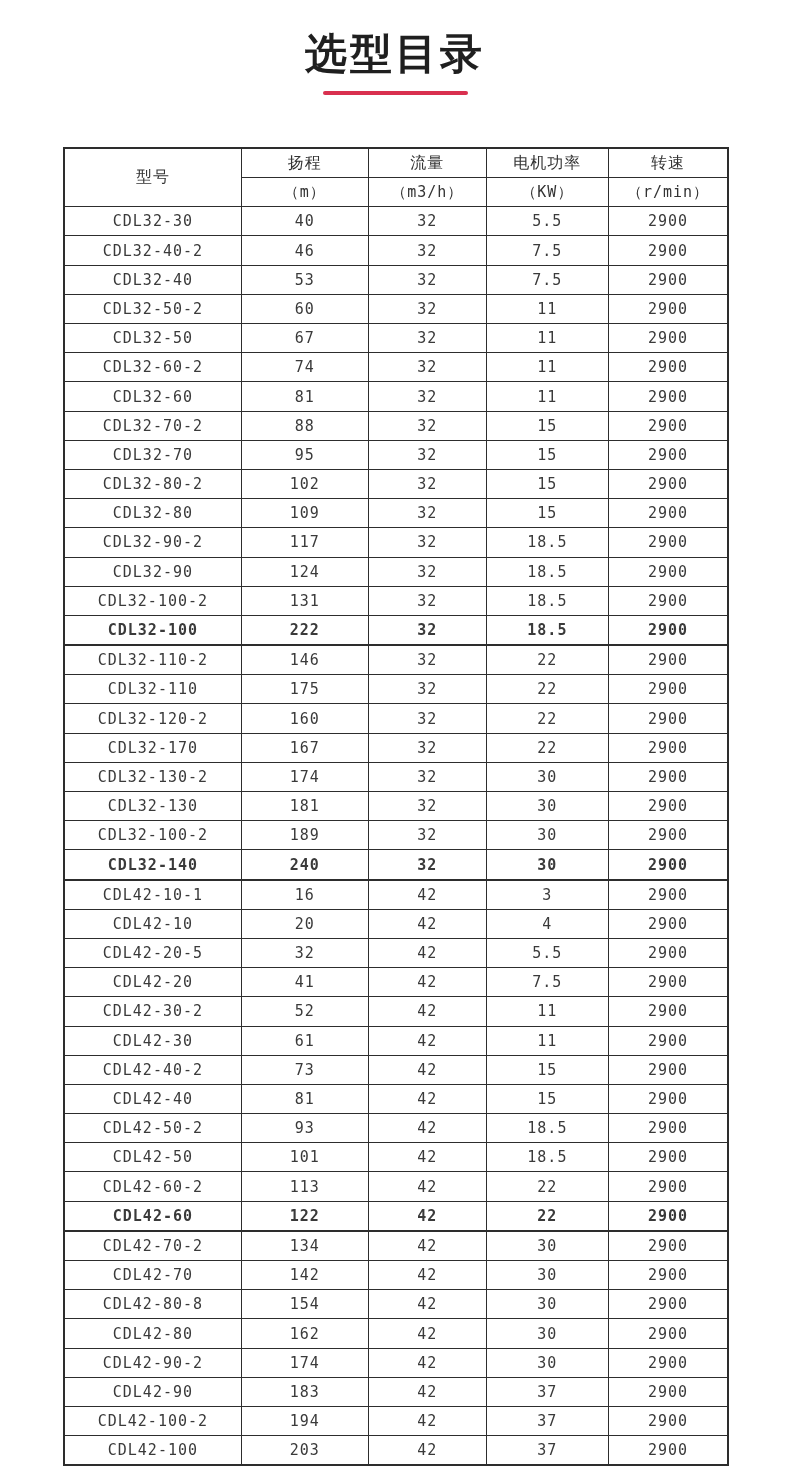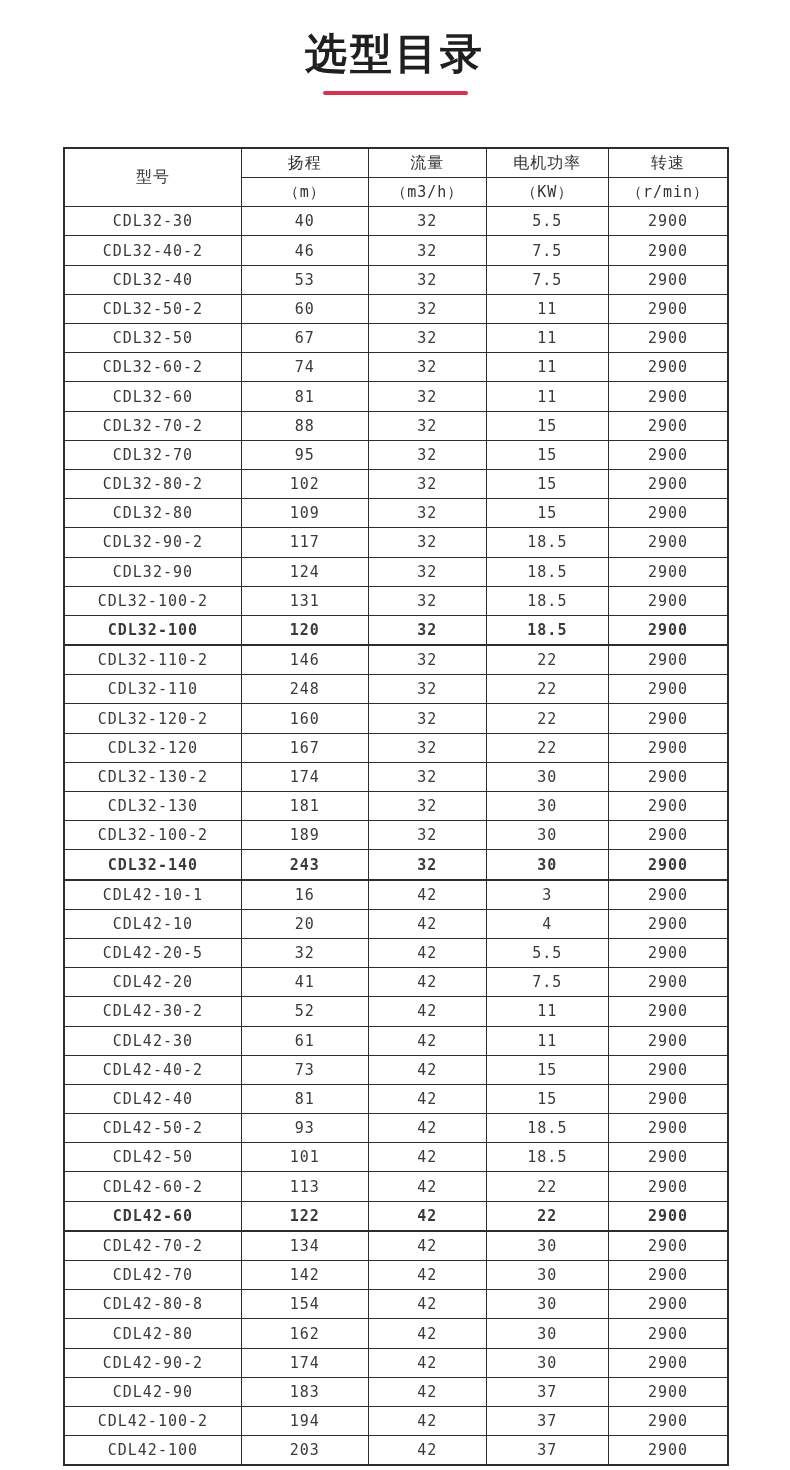--- a/index.html
+++ b/index.html
@@ -200,48 +200,48 @@
         </tr>
         <tr>
           <td>CDL32-100-2</td>
           <td>131</td>
           <td>32</td>
           <td>18.5</td>
           <td>2900</td>
         </tr>
         <tr class="thick-after">
           <td>CDL32-100</td>
-          <td>120</td>
+          <td>222</td>
           <td>32</td>
           <td>18.5</td>
           <td>2900</td>
         </tr>
         <tr>
           <td>CDL32-110-2</td>
           <td>146</td>
           <td>32</td>
           <td>22</td>
           <td>2900</td>
         </tr>
         <tr>
           <td>CDL32-110</td>
-          <td>248</td>
+          <td>175</td>
           <td>32</td>
           <td>22</td>
           <td>2900</td>
         </tr>
         <tr>
           <td>CDL32-120-2</td>
           <td>160</td>
           <td>32</td>
           <td>22</td>
           <td>2900</td>
         </tr>
         <tr>
-          <td>CDL32-120</td>
+          <td>CDL32-170</td>
           <td>167</td>
           <td>32</td>
           <td>22</td>
           <td>2900</td>
         </tr>
         <tr>
           <td>CDL32-130-2</td>
           <td>174</td>
           <td>32</td>
           <td>30</td>
@@ -256,21 +256,21 @@
         </tr>
         <tr>
           <td>CDL32-100-2</td>
           <td>189</td>
           <td>32</td>
           <td>30</td>
           <td>2900</td>
         </tr>
         <tr class="thick-after">
           <td>CDL32-140</td>
-          <td>243</td>
+          <td>240</td>
           <td>32</td>
           <td>30</td>
           <td>2900</td>
         </tr>
         <tr>
           <td>CDL42-10-1</td>
           <td>16</td>
           <td>42</td>
           <td>3</td>
           <td>2900</td>

